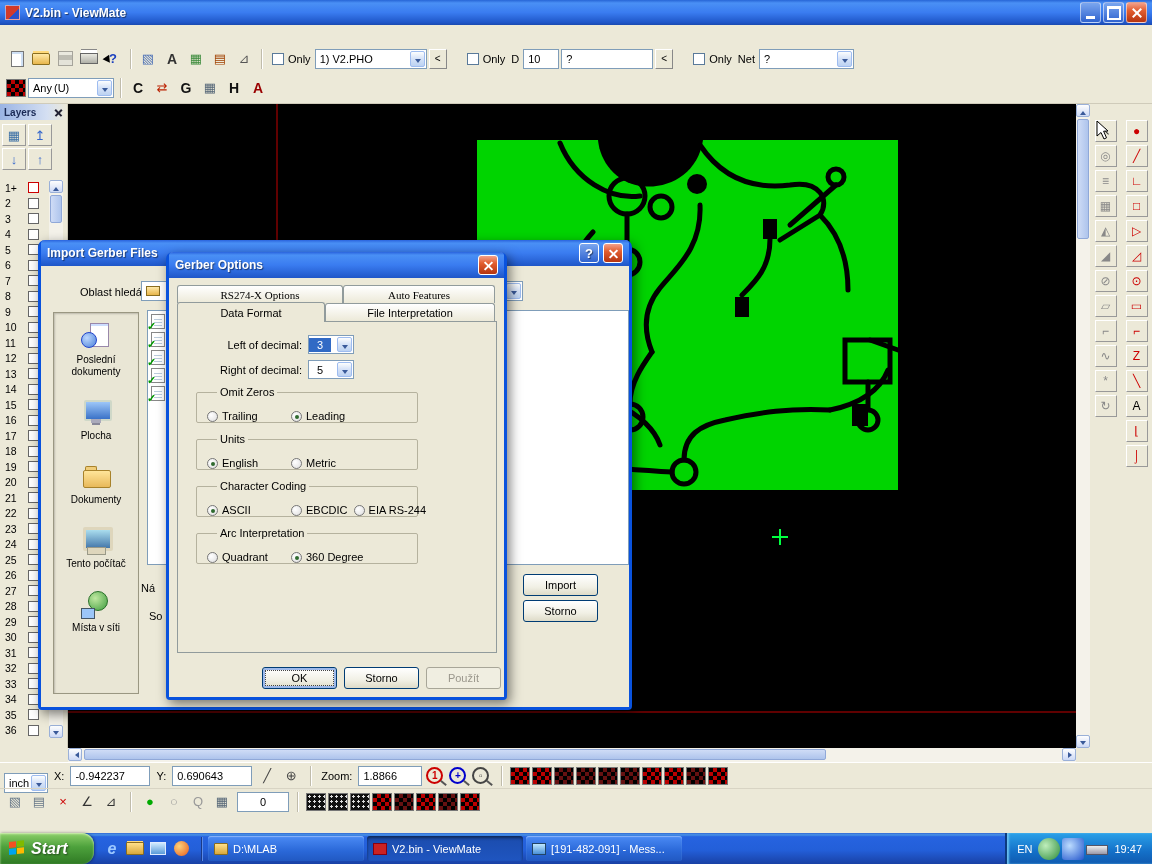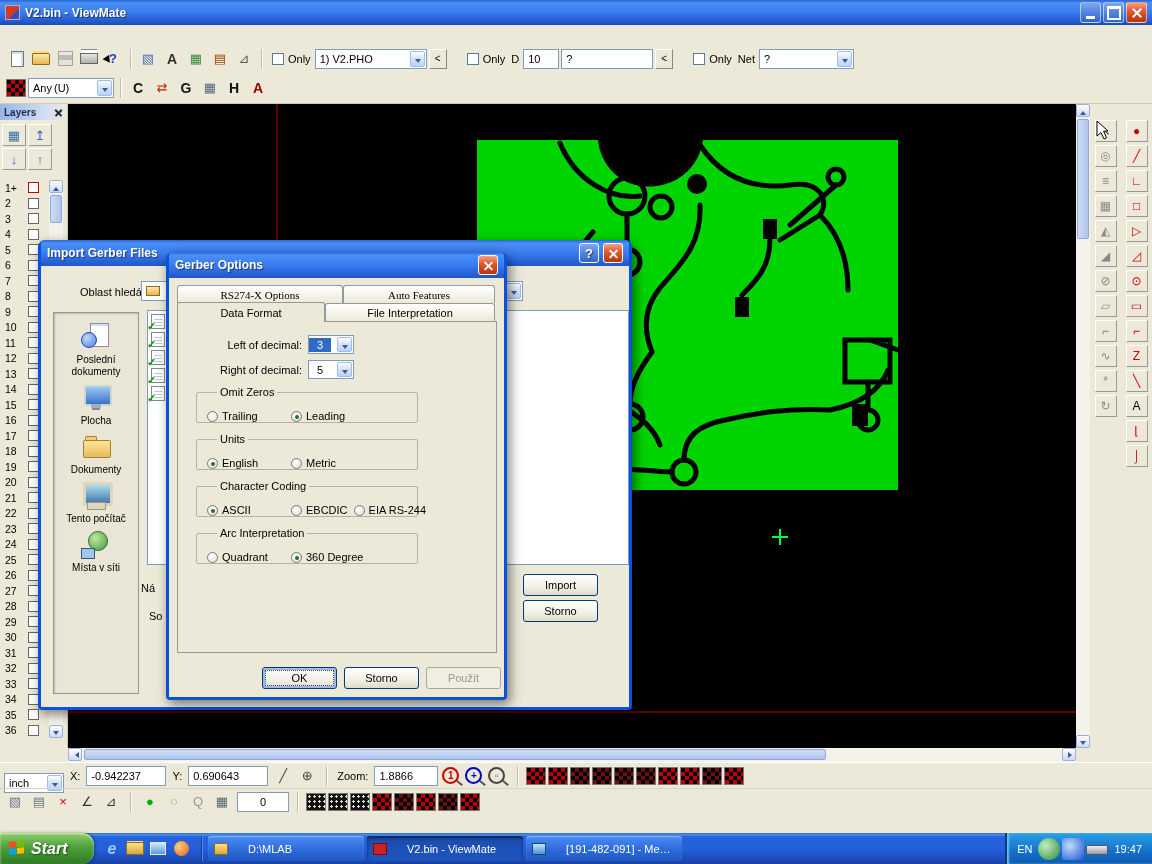--- a/index.html
+++ b/index.html
@@ -89,37 +89,37 @@
 .hs-thumb{position:absolute;left:16px;top:1px;width:742px;height:11px;background:linear-gradient(#cfdcf6,#aec4ec);border:1px solid #90a8d8;border-radius:2px;}
 
 .rtb{position:absolute;left:1090px;top:104px;width:62px;height:644px;background:#ECE9D8;display:grid;grid-template-columns:22px 22px;gap:3px 9px;justify-content:center;align-content:start;padding-top:16px;}
 .rtb .tbtn{border:1px solid;border-color:#fff #999 #999 #fff;background:#ECE9D8;font-size:12px;}
 .rtb .col2{grid-column:2;}
 
 
 .status1{position:absolute;left:0;top:762px;width:1152px;height:26px;display:flex;align-items:center;padding-left:4px;gap:4px;border-top:1px solid #fff;}
 .status2{position:absolute;left:0;top:788px;width:1152px;height:26px;display:flex;align-items:center;padding-left:4px;gap:4px;border-top:1px solid #d8d4c4;}
 .gapbar{position:absolute;left:0;top:814px;width:1152px;height:19px;background:#ECE9D8;}
-.w44{width:60px;margin-top:14px;}.w80{width:80px;}.w64{width:64px;}.w52{width:52px;justify-content:center;}
+.w44{width:44px;margin-top:14px;}.w80{width:80px;}.w64{width:64px;}.w52{width:52px;justify-content:center;}
 
 
 .taskbar{position:absolute;left:0;top:833px;width:1152px;height:31px;background:linear-gradient(180deg,#3168d5 0%,#4993e6 6%,#2663e0 12%,#235fd9 55%,#1941a5 100%);display:flex;align-items:center;z-index:40;}
 .start-btn{width:94px;height:31px;border-radius:0 12px 12px 0;background:linear-gradient(180deg,#8ed06a 0%,#4da13c 45%,#2f7a24 100%);box-shadow:inset 0 1px 2px #d4f0b8,1px 0 3px rgba(0,0,0,.4);display:flex;align-items:center;gap:5px;padding-left:9px;color:#fff;font-weight:bold;font-style:italic;font-size:16px;text-shadow:1px 1px 2px rgba(0,0,0,.5);}
 .flag{width:17px;height:15px;display:grid;grid-template-columns:7px 7px;grid-template-rows:6px 6px;gap:1px;transform:skewY(-6deg);}
 .flag span{display:block;}
 .fl1{background:#f25022;}.fl2{background:#7fba00;}.fl3{background:#00a4ef;}.fl4{background:#ffb900;}
 .ql{display:flex;align-items:center;gap:3px;padding:0 8px;}
 .ql .tbtn{width:20px;height:22px;color:#fff;}
 .ql-ie{color:#9cc8ff !important;font-style:italic;font-weight:bold;font-size:16px;}
 .ql-folder::before{content:"";width:16px;height:11px;background:linear-gradient(#ffe08a,#d8a83c);border:1px solid #8a6d1f;border-radius:1px;box-shadow:0 -2px 0 -1px #ffd97a;}
 .ql-desk::before{content:"";width:14px;height:11px;background:linear-gradient(#cfeaff,#5a9ad8);border:1px solid #dfeaff;}
 .ql-ff::before{content:"";width:15px;height:15px;border-radius:50%;background:radial-gradient(circle at 35% 35%,#ffd27a,#e85a1a);}
 .tb-sep{width:1px;height:24px;background:#1a3a88;box-shadow:1px 0 0 #5a8ae8;margin:0 2px;}
 .tasks{display:flex;gap:3px;padding-left:4px;flex:1;}
-.task{width:156px;height:25px;border-radius:3px;background:linear-gradient(#4b8bf5,#2a68d8 60%,#2159c2);box-shadow:inset 0 1px 1px #8ab4fa;display:flex;align-items:center;gap:20px;padding:0 6px;color:#fff;overflow:hidden;}
+.task{width:156px;height:25px;border-radius:3px;background:linear-gradient(#4b8bf5,#2a68d8 60%,#2159c2);box-shadow:inset 0 1px 1px #8ab4fa;display:flex;align-items:center;gap:5px;padding:0 6px;color:#fff;overflow:hidden;}
 .task.active{background:linear-gradient(#1b4cad,#1f55c0);box-shadow:inset 0 2px 3px rgba(0,0,0,.5);}
 .task-label{white-space:nowrap;overflow:hidden;text-overflow:ellipsis;font-size:11px;}
 .task-ic{width:14px;height:12px;flex:0 0 auto;}
 .t-folder{background:linear-gradient(#ffe08a,#d8a83c);border:1px solid #8a6d1f;border-radius:1px;}
 .t-vm{background:#c22;border:1px solid #801;}
 .t-msg{background:linear-gradient(#bfe8ff,#4a90d8);border:1px solid #246;}
 .tray{height:31px;background:linear-gradient(180deg,#2aa0e8,#1470c8 60%,#0f5ab0);border-left:2px solid #0c3a80;box-shadow:inset 2px 0 2px #6ac0f0;display:flex;align-items:center;gap:6px;padding:0 10px;color:#fff;}
 .tr-green{background:radial-gradient(circle at 35% 35%,#bfeebb,#2a8a3a);border-radius:50%;}
 .tr-blue{background:radial-gradient(circle at 35% 35%,#bcdcff,#2255cc);border-radius:3px;}
 .tr-kbd{height:10px;background:linear-gradient(#eee,#99a);border:1px solid #556;margin-top:3px;}
@@ -134,21 +134,21 @@
 .d-close i{position:absolute;left:4px;top:9px;width:11px;height:2px;background:#fff;}
 .d-close .x1{transform:rotate(45deg);}.d-close .x2{transform:rotate(-45deg);}
 .import{left:38px;top:240px;width:594px;height:470px;z-index:20;}
 .gerber{left:166px;top:252px;width:341px;height:448px;z-index:30;}
 .dlg-body{position:absolute;left:0;right:0;top:26px;bottom:0;background:#ECE9D8;}
 
 
 .search-label{position:absolute;left:39px;top:20px;}
 .search-combo{position:absolute;left:100px;top:15px;width:382px;}
 .mini-folder{width:14px;height:10px;background:linear-gradient(#ffe9a8,#e8b64c);border:1px solid #8a6d1f;margin-right:4px;flex:0 0 auto;}
-.places-bar{position:absolute;left:12px;top:46px;width:86px;height:382px;background:#e9e6d5;border:1px solid #9a9782;box-shadow:inset 1px 1px 2px rgba(0,0,0,.2);display:flex;flex-direction:column;align-items:stretch;padding-top:8px;gap:4px;}
+.places-bar{position:absolute;left:12px;top:46px;width:86px;height:382px;background:#e9e6d5;border:1px solid #9a9782;box-shadow:inset 1px 1px 2px rgba(0,0,0,.2);display:flex;flex-direction:column;align-items:stretch;padding-top:8px;gap:19px;}
 .place{text-align:center;font-size:10px;line-height:1.2;}
 .pl-label{margin-top:3px;padding:0 2px;}
 .pl-icon{width:34px;height:30px;margin:0 auto;position:relative;}
 .pl-recent::before{content:"";position:absolute;left:11px;top:2px;width:17px;height:22px;background:#fff;border:1px solid #98a;box-shadow:inset 0 2px 0 #cdf;}
 .pl-recent::after{content:"";position:absolute;left:2px;top:11px;width:14px;height:14px;border-radius:50%;background:radial-gradient(circle at 35% 35%,#bcd8ff,#4a7fd8);border:1px solid #2244cc;}
 .pl-desktop::before{content:"";position:absolute;left:5px;top:3px;width:24px;height:17px;background:linear-gradient(#9cc6f8,#3a72c8);border:2px solid #cfd8c8;border-radius:2px;}
 .pl-desktop::after{content:"";position:absolute;left:12px;top:22px;width:10px;height:4px;background:#aab;box-shadow:0 3px 0 -1px #889;}
 .pl-docs::before{content:"";position:absolute;left:6px;top:5px;width:10px;height:5px;background:#f0cd7a;border:1px solid #a8822a;border-bottom:none;border-radius:2px 2px 0 0;}
 .pl-docs::after{content:"";position:absolute;left:4px;top:9px;width:26px;height:16px;background:linear-gradient(#ffe59a,#e8b95a);border:1px solid #a8822a;border-radius:2px;}
 .pl-computer::before{content:"";position:absolute;left:4px;top:2px;width:24px;height:18px;background:linear-gradient(#aaddee,#4477aa);border:3px solid #ded6bc;border-radius:2px;}

